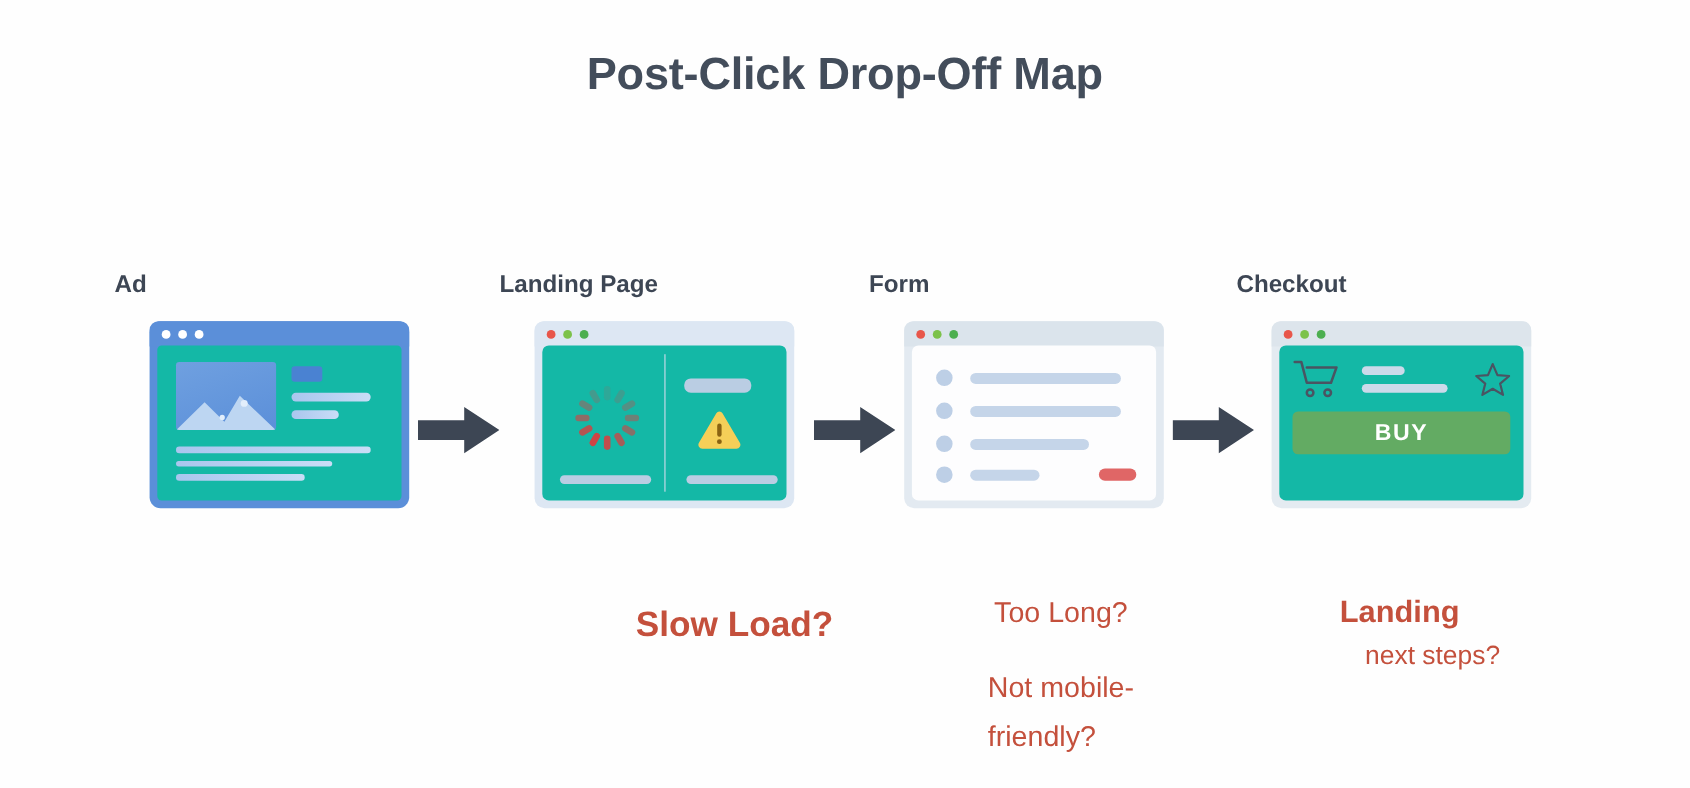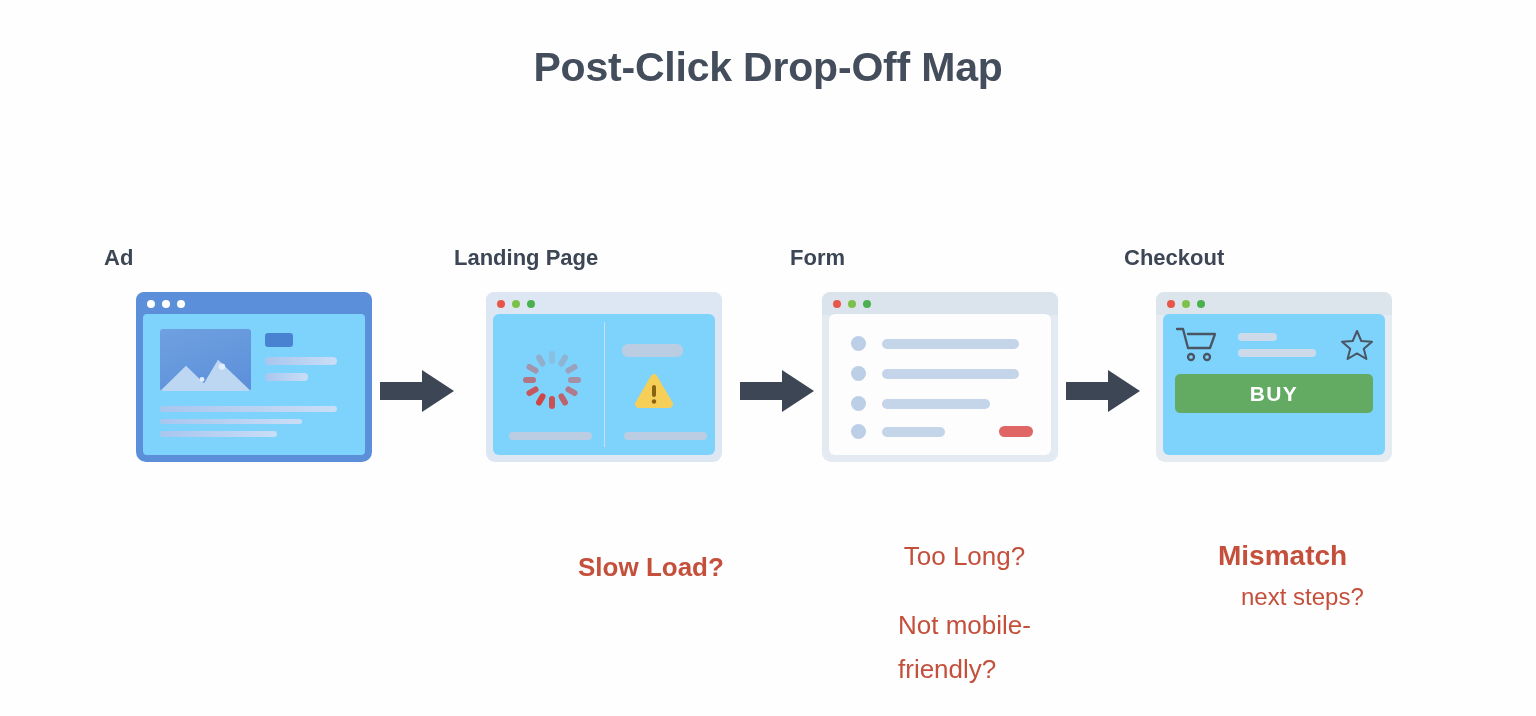--- a/index.html
+++ b/index.html
@@ -76,21 +76,21 @@
     height: 8px;
     border-radius: 50%;
   }
   .dot.d1 { left: 11px; }
   .dot.d2 { left: 26px; }
   .dot.d3 { left: 41px; }
   .screen {
     position: absolute;
     left: 6px; top: 23px;
     right: 6px; bottom: 6px;
-    background: #7dd3fc;
+    background: #14b8a6;
     border-radius: 6px;
     overflow: hidden;
   }
 
   
   .card.ad {
     background: #5b8fd9;
     border-radius: 10px;
   }
   .card.ad .titlebar { background: #5b8fd9; }
@@ -252,21 +252,21 @@
   }
 
   
   .annot {
     position: absolute;
     color: #c4503c;
   }
   .annot .ln { display: block; white-space: pre-line; }
   .annot.bold { font-weight: bold; }
 
-  #annot-landing { left: 578px; top: 533px; font-size: 26px; line-height: 68px; }
+  #annot-landing { left: 578px; top: 533px; font-size: 32px; line-height: 68px; }
   #annot-form    { left: 898px; top: 534px; font-size: 26px; line-height: 44px; }
   #annot-checkout{ left: 1218px; top: 536px; }
   #annot-checkout .hd { font-size: 28px; font-weight: bold; display: block; line-height: 40px; }
   #annot-checkout .sb { font-size: 24px; display: block; line-height: 42px; margin-left: 23px; }
   #annot-form .l1 { display: block; margin-bottom: 25px; text-align: center; }
   #annot-form .l2 { display: block; }
 </style>
 </head>
 <body>
 
@@ -416,15 +416,15 @@
   <span class="ln">Slow Load?</span>
 </div>
 
 <div id="annot-form" class="annot">
   <span class="ln l1">Too Long?</span>
   <span class="ln l2">Not mobile-
 friendly?</span>
 </div>
 
 <div id="annot-checkout" class="annot">
-  <span class="hd">Mismatch</span>
+  <span class="hd">Landing</span>
   <span class="sb">next steps?</span>
 </div>
 
 </body></html>

